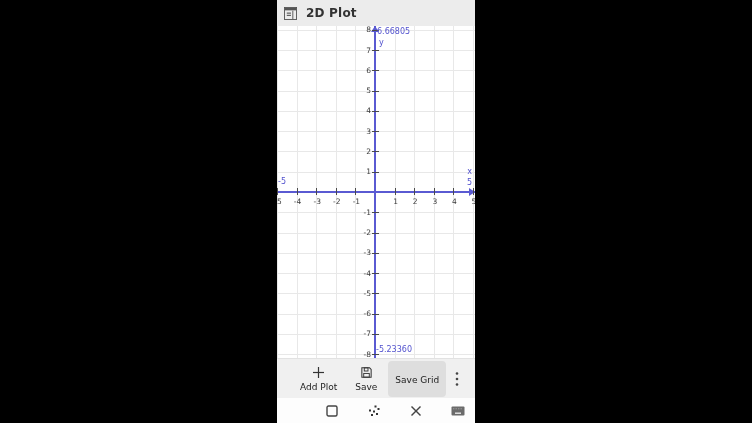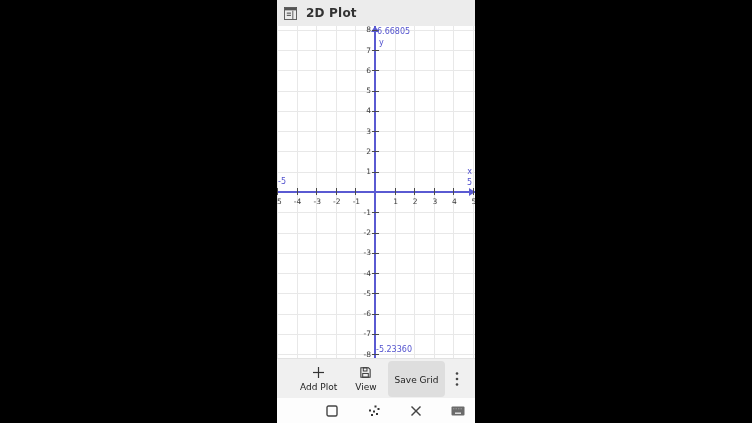--- a/index.html
+++ b/index.html
@@ -180,21 +180,21 @@
         <span class="lbl">Add Plot</span>
       </div>
       <div class="tb-btn">
         <span style="display:flex">
           <svg width="13" height="13" viewBox="0 0 14 14" fill="none">
             <path d="M2 2 h8.3 L12 3.7 V12 H2 Z" stroke="#333" stroke-width="1.1"></path>
             <rect x="4.6" y="2" width="4" height="3.4" stroke="#333" stroke-width="1"></rect>
             <rect x="4" y="8" width="6" height="4" stroke="#333" stroke-width="1"></rect>
           </svg>
         </span>
-        <span class="lbl">View</span>
+        <span class="lbl">Save</span>
       </div>
       <div class="tb-btn active">
         <span class="grid-dots"></span>
         <span class="lbl">Save Grid</span>
       </div>
       <div class="tb-overflow">
         <svg width="4" height="16" viewBox="0 0 4 16">
           <circle cx="2" cy="2.5" r="1.3" fill="#444"></circle>
           <circle cx="2" cy="8" r="1.3" fill="#444"></circle>
           <circle cx="2" cy="13.5" r="1.3" fill="#444"></circle>

